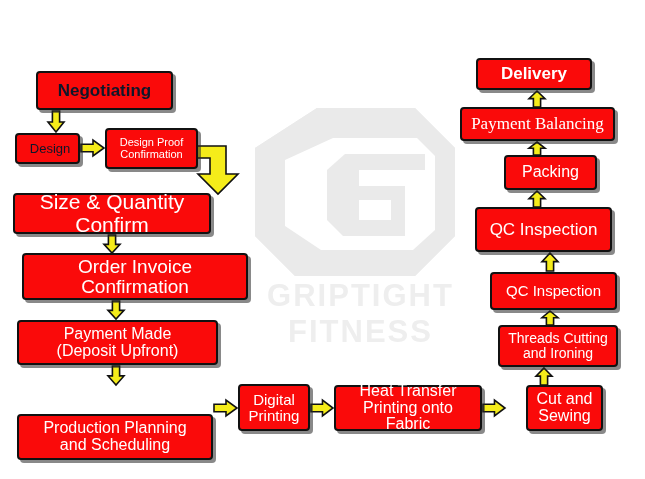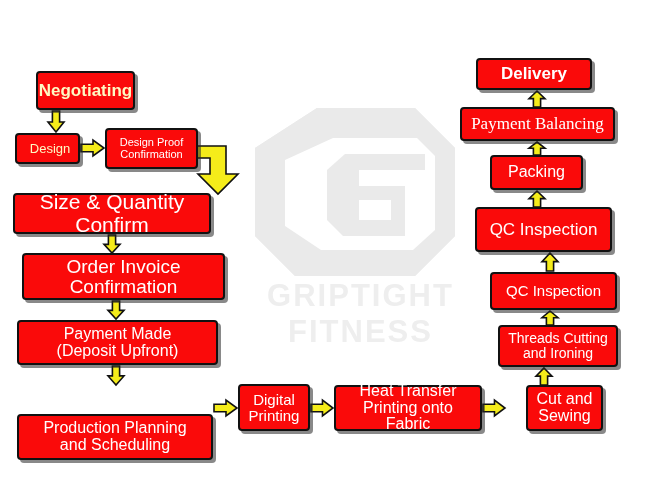--- a/index.html
+++ b/index.html
@@ -184,39 +184,39 @@
         </svg>
       </div>
       <div class="arrow" style="left: 528px; top: 90px; width: 18px; height: 18px;">
         <svg width="18" height="18" viewBox="0 0 18 18" xmlns="http://www.w3.org/2000/svg">
           <polygon fill="#f5ec1a" stroke="#111111" stroke-width="1.6" stroke-linejoin="miter" points="9,1 17,8.64 12.6,8.64 12.6,17 5.4,17 5.4,8.64 1,8.64"></polygon>
         </svg>
       </div>
     </div>
 
   <div id="node-layer">
-      <div class="node bold" style="left: 36px; top: 71px; width: 99px; height: 39px; font-size: 17px; background: rgb(250, 10, 10); border-color: rgb(17, 17, 17); color: #fef9c3;">Negotiating</div>
-      <div class="node" style="left: 15px; top: 133px; width: 65px; height: 31px; font-size: 13px; background: rgb(250, 10, 10); border-color: rgb(17, 17, 17); color: #fef9c3; padding-left: 8px;">Design</div>
+      <div class="node bold" style="left: 36px; top: 71px; width: 137px; height: 39px; font-size: 17px; background: rgb(250, 10, 10); border-color: rgb(17, 17, 17); color: #0f172a;">Negotiating</div>
+      <div class="node" style="left: 15px; top: 133px; width: 65px; height: 31px; font-size: 13px; background: rgb(250, 10, 10); border-color: rgb(17, 17, 17); color: #0f172a; padding-left: 8px;">Design</div>
       <div class="node" style="left: 105px; top: 128px; width: 93px; height: 41px; font-size: 11px; background: rgb(250, 10, 10); border-color: rgb(17, 17, 17); color: rgb(255, 255, 255);">Design Proof
 Confirmation</div>
       <div class="node" style="left: 13px; top: 193px; width: 198px; height: 41px; font-size: 21px; background: rgb(250, 10, 10); border-color: rgb(17, 17, 17); color: rgb(255, 255, 255);">Size &amp; Quantity Confirm</div>
-      <div class="node" style="left: 22px; top: 253px; width: 203px; height: 47px; font-size: 19px; background: rgb(250, 10, 10); border-color: rgb(17, 17, 17); color: rgb(255, 255, 255);">Order Invoice
+      <div class="node" style="left: 22px; top: 253px; width: 226px; height: 47px; font-size: 19px; background: rgb(250, 10, 10); border-color: rgb(17, 17, 17); color: rgb(255, 255, 255);">Order Invoice
 Confirmation</div>
       <div class="node" style="left: 17px; top: 320px; width: 201px; height: 45px; font-size: 16px; background: rgb(250, 10, 10); border-color: rgb(17, 17, 17); color: rgb(255, 255, 255); text-align: center;">Payment Made
 (Deposit Upfront)</div>
       <div class="node" style="left: 17px; top: 386px; width: 196px; height: 46px; font-size: 16px; background: rgb(250, 10, 10); border-color: rgb(17, 17, 17); color: rgb(255, 255, 255); margin-top: 28px;">Production Planning
 and Scheduling</div>
       <div class="node" style="left: 238px; top: 384px; width: 72px; height: 47px; font-size: 15px; background: rgb(250, 10, 10); border-color: rgb(17, 17, 17); color: rgb(255, 255, 255);">Digital
 Printing</div>
       <div class="node" style="left: 334px; top: 385px; width: 148px; height: 46px; font-size: 16px; background: rgb(250, 10, 10); border-color: rgb(17, 17, 17); color: rgb(255, 255, 255); text-align: center;">Heat Transfer
 Printing onto Fabric</div>
       <div class="node" style="left: 526px; top: 385px; width: 77px; height: 46px; font-size: 16px; background: rgb(250, 10, 10); border-color: rgb(17, 17, 17); color: rgb(255, 255, 255);">Cut and
 Sewing</div>
       <div class="node" style="left: 498px; top: 325px; width: 120px; height: 42px; font-size: 14px; background: rgb(250, 10, 10); border-color: rgb(17, 17, 17); color: rgb(255, 255, 255);">Threads Cutting
 and Ironing</div>
       <div class="node" style="left: 490px; top: 272px; width: 127px; height: 38px; font-size: 15px; background: rgb(250, 10, 10); border-color: rgb(17, 17, 17); color: rgb(255, 255, 255);">QC Inspection</div>
       <div class="node" style="left: 475px; top: 207px; width: 137px; height: 45px; font-size: 17px; background: rgb(250, 10, 10); border-color: rgb(17, 17, 17); color: rgb(255, 255, 255);">QC Inspection</div>
-      <div class="node" style="left: 490px; top: 155px; width: 93px; height: 35px; font-size: 16px; background: rgb(250, 10, 10); border-color: rgb(17, 17, 17); color: rgb(255, 255, 255);">Packing</div>
+      <div class="node" style="left: 504px; top: 155px; width: 93px; height: 35px; font-size: 16px; background: rgb(250, 10, 10); border-color: rgb(17, 17, 17); color: rgb(255, 255, 255);">Packing</div>
       <div class="node" style="left: 460px; top: 107px; width: 155px; height: 34px; font-size: 17px; background: rgb(250, 10, 10); border-color: rgb(17, 17, 17); color: rgb(255, 255, 255); font-family: Liberation Serif, serif;">Payment Balancing</div>
       <div class="node bold" style="left: 476px; top: 58px; width: 116px; height: 32px; font-size: 17px; background: rgb(250, 10, 10); border-color: rgb(17, 17, 17); color: rgb(255, 255, 255);">Delivery</div>
     </div>
 
 </div>
 
 </body></html>

